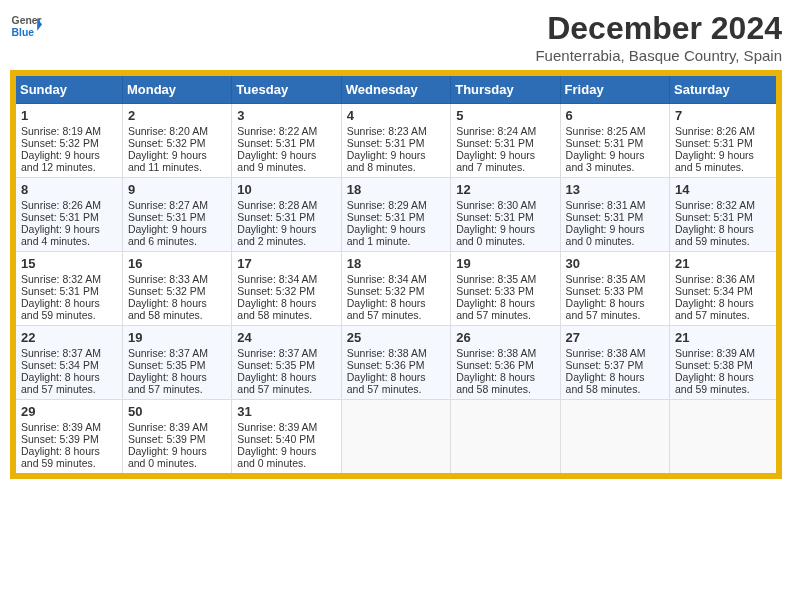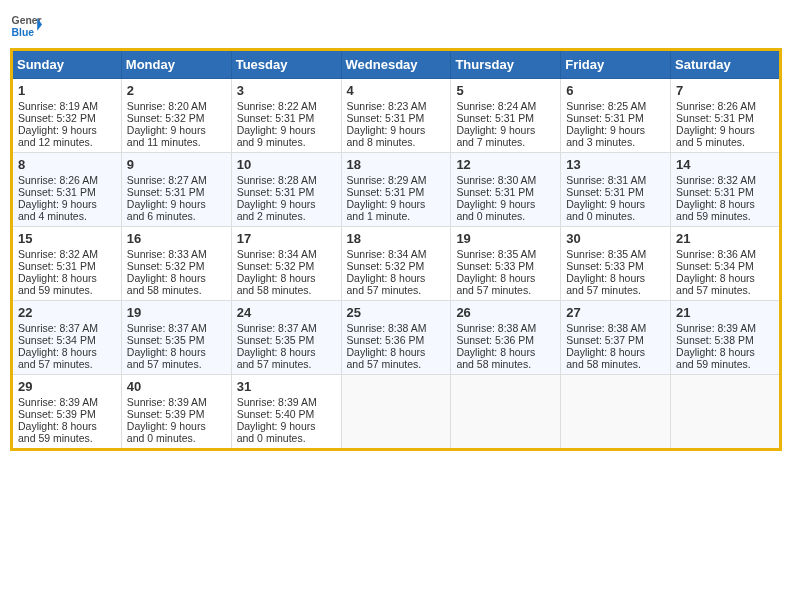--- a/index.html
+++ b/index.html
@@ -33,21 +33,21 @@
       font-weight: bold;
       color: #333;
     }
     .subtitle {
       font-size: 15px;
       color: #555;
     }
     .calendar {
       width: 100%;
       border-collapse: collapse;
-      border: 3px solid #eab308;
+      border: 6px solid #eab308;
     }
     .calendar th {
       background-color: #2d6db5;
       color: #fff;
       font-size: 13px;
       font-weight: bold;
       padding: 6px 4px;
       text-align: left;
       border: 1px solid #2560a0;
     }
@@ -82,20 +82,24 @@
 
 <div>
   <div class="header">
     <div class="logo">
       <svg class="logo-icon" viewBox="0 0 40 40">
         <rect x="0" y="0" width="40" height="40" fill="white"></rect>
         <text x="2" y="18" font-size="13" font-weight="bold" fill="#555">General</text>
         <text x="2" y="32" font-size="13" font-weight="bold" fill="#1a73c8">Blue</text>
         <polygon points="34,10 40,18 34,26" fill="#1a73c8"></polygon>
       </svg>
+    </div>
+    <div class="title-block">
+      <div class="main-title">December 2024</div>
+      <div class="subtitle">Fuenterrabia, Basque Country, Spain</div>
     </div>
   </div>
 
   <table class="calendar">
     <thead>
       <tr>
         <th>Sunday</th>
         <th>Monday</th>
         <th>Tuesday</th>
         <th>Wednesday</th>
@@ -282,21 +286,21 @@
         </td>
         </tr>
         <tr>
           <td>
           <span class="day-num">29</span>
           <span>Sunrise: 8:39 AM<br></span>
           <span>Sunset: 5:39 PM<br></span>
           <span>Daylight: 8 hours and 59 minutes.</span>
         </td>
           <td>
-          <span class="day-num">40</span>
+          <span class="day-num">50</span>
           <span>Sunrise: 8:39 AM<br></span>
           <span>Sunset: 5:39 PM<br></span>
           <span>Daylight: 9 hours and 0 minutes.</span>
         </td>
           <td>
           <span class="day-num">31</span>
           <span>Sunrise: 8:39 AM<br></span>
           <span>Sunset: 5:40 PM<br></span>
           <span>Daylight: 9 hours and 0 minutes.</span>
         </td>

